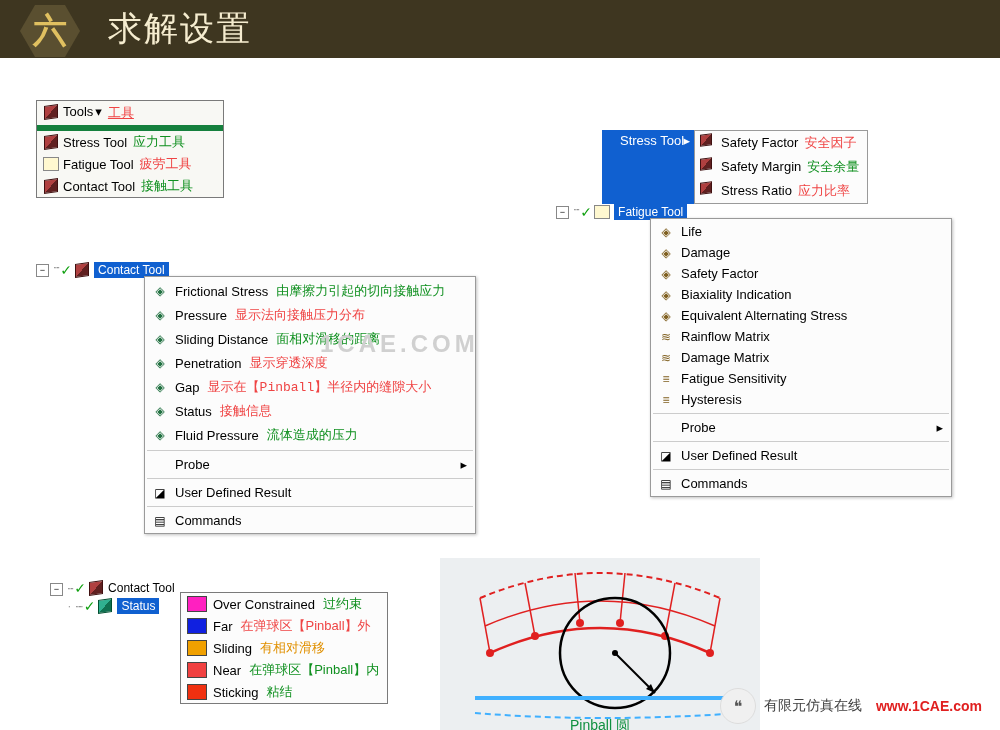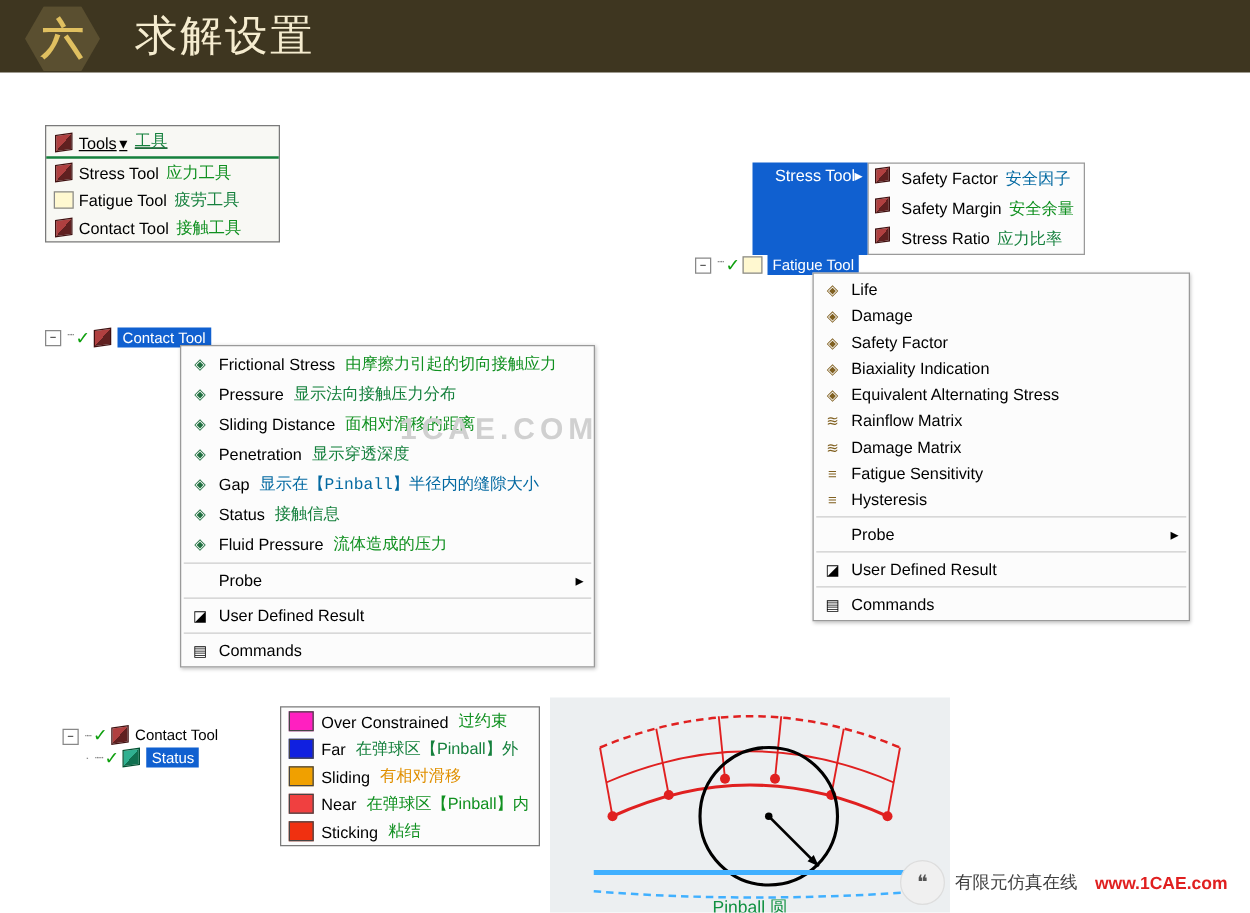--- a/index.html
+++ b/index.html
@@ -2,27 +2,27 @@
 <html><head>
 <meta charset="utf-8">
 <style>
   body { margin:0; padding:0; font-family: Tahoma, Arial, sans-serif; font-size:12px; background:#fff; width:1000px; height:730px; position:relative; overflow:hidden;}
   .header-bar { background:#3e3620; height:58px; display:flex; align-items:center;}
   .hexagon { width:60px; height:52px; margin:4px 0 0 20px; display:flex; align-items:center; justify-content:center; font-size:34px; color:#e0c060; font-family:"SimSun","宋体",serif; font-weight:bold;
     clip-path: polygon(25% 0, 75% 0, 100% 50%, 75% 100%, 25% 100%, 0 50%);
     background:#5a4f30;}
   .title { color:#f5eccf; font-size:34px; margin-left:28px; font-family:"SimHei","黑体",sans-serif; letter-spacing:2px;}
   .tools-box { position:absolute; left:36px; top:100px; border:1px solid #7a7a7a; background:#f8f8f4; font-size:13px; width:186px;}
-  .tools-header { border-bottom:2px solid #15803d; padding:3px 6px; display:flex; align-items:flex-end;text-decoration:underline;}
+  .tools-header { border-bottom:6px solid #15803d; padding:3px 6px; display:flex; align-items:flex-start;}
   .tools-row { padding:2px 6px; display:flex; align-items:center; white-space:nowrap;}
   .tools-row.sel { background:#1060d0; color:#fff;}
   .tools-row .zh { margin-left:6px;text-align:right;}
   .zh-green { color:#109020;}
-  .zh-red { color:#15803d;}
-  .zh-blue { color:#0369a1;}
+  .zh-red { color:#ef4444;}
+  .zh-blue { color:#ef4444;}
   .zh-orange { color:#e09000;}
   .icon { width:16px; height:16px; display:inline-flex; align-items:center; justify-content:center; margin-right:4px; font-size:11px;}
   .cube { width:12px; height:12px; background:linear-gradient(135deg,#b04040 50%,#602020 50%); border:1px solid #401010; transform:skewY(-8deg); display:inline-block;}
   .cube.teal { background:linear-gradient(135deg,#30b090 50%,#107050 50%); border-color:#005030;}
   .yb { width:14px; height:12px; border:1px solid #888; background:#fff8d0; display:inline-block;}
   .dot { width:14px; height:14px; display:inline-block;}
   .tree-exp { position:absolute; display:flex; align-items:flex-start;}
   .expander { width:11px; height:11px; border:1px solid #888; background:#fff; display:inline-flex; align-items:center; justify-content:center; font-size:9px; line-height:1; margin-right:4px; margin-top:2px;}
   .check { color:#10a010; font-size:14px; margin:0 2px;}
   .node-label { background:#1060d0; color:#fff; padding:1px 4px; font-size:12px;}
@@ -32,21 +32,21 @@
   .ctx-sep { border-top:1px solid #ccc; margin:3px 2px;}
   .ctx-row .desc { margin-left:8px;font-family:Liberation Mono, monospace;}
   .ctx-row .arrow { position:absolute; right:8px;}
   .stress-fly { position:absolute; left:602px; top:130px; display:flex;}
   .stress-fly .hl { background:#1060d0; color:#fff; padding:3px 10px 3px 18px; font-size:13px; white-space:nowrap; position:relative;}
   .stress-fly .hl::after { content:"▸"; position:absolute; right:4px;}
   .safety-menu { border:1px solid #9a9a9a; background:#fcfcfc; font-size:13px;}
   .safety-menu .row { padding:3px 8px 3px 26px; position:relative; white-space:nowrap;}
   .safety-menu .row .ci { position:absolute; left:5px;}
   .safety-menu .row .zh { margin-left:6px;}
-  .status-panel { position:absolute; left:180px; top:565px; border:1px solid #7a7a7a; background:#fcfcfc; font-size:13px;margin-left:44px;}
+  .status-panel { position:absolute; left:180px; top:592px; border:1px solid #7a7a7a; background:#fcfcfc; font-size:13px;}
   .status-row { padding:2px 8px 2px 6px; white-space:nowrap; display:flex; align-items:center;}
   .sw { width:18px; height:14px; border:1px solid #444; margin-right:6px; display:inline-block;}
   .diagram { position:absolute; left:440px; top:558px; width:320px; height:175px; background:#eceff1;}
   .water { position:absolute; color:#d0d0d0; font-size:24px; font-weight:bold; letter-spacing:4px; pointer-events:none;}
   .footer-wm { position:absolute; right:18px; bottom:6px; display:flex; align-items:center; font-size:14px;}
   .footer-wm .circle { width:34px; height:34px; border-radius:50%; background:#f0f0f0; border:1px solid #ddd; display:flex; align-items:center; justify-content:center; color:#555; margin-right:8px; font-size:16px;}
   .footer-wm .red { color:#e02020; font-weight:bold;}
   .dots { color:#888; letter-spacing:-2px; font-size:10px;}
   .branch { position:absolute; font-size:12px; color:#000;}
 </style>

